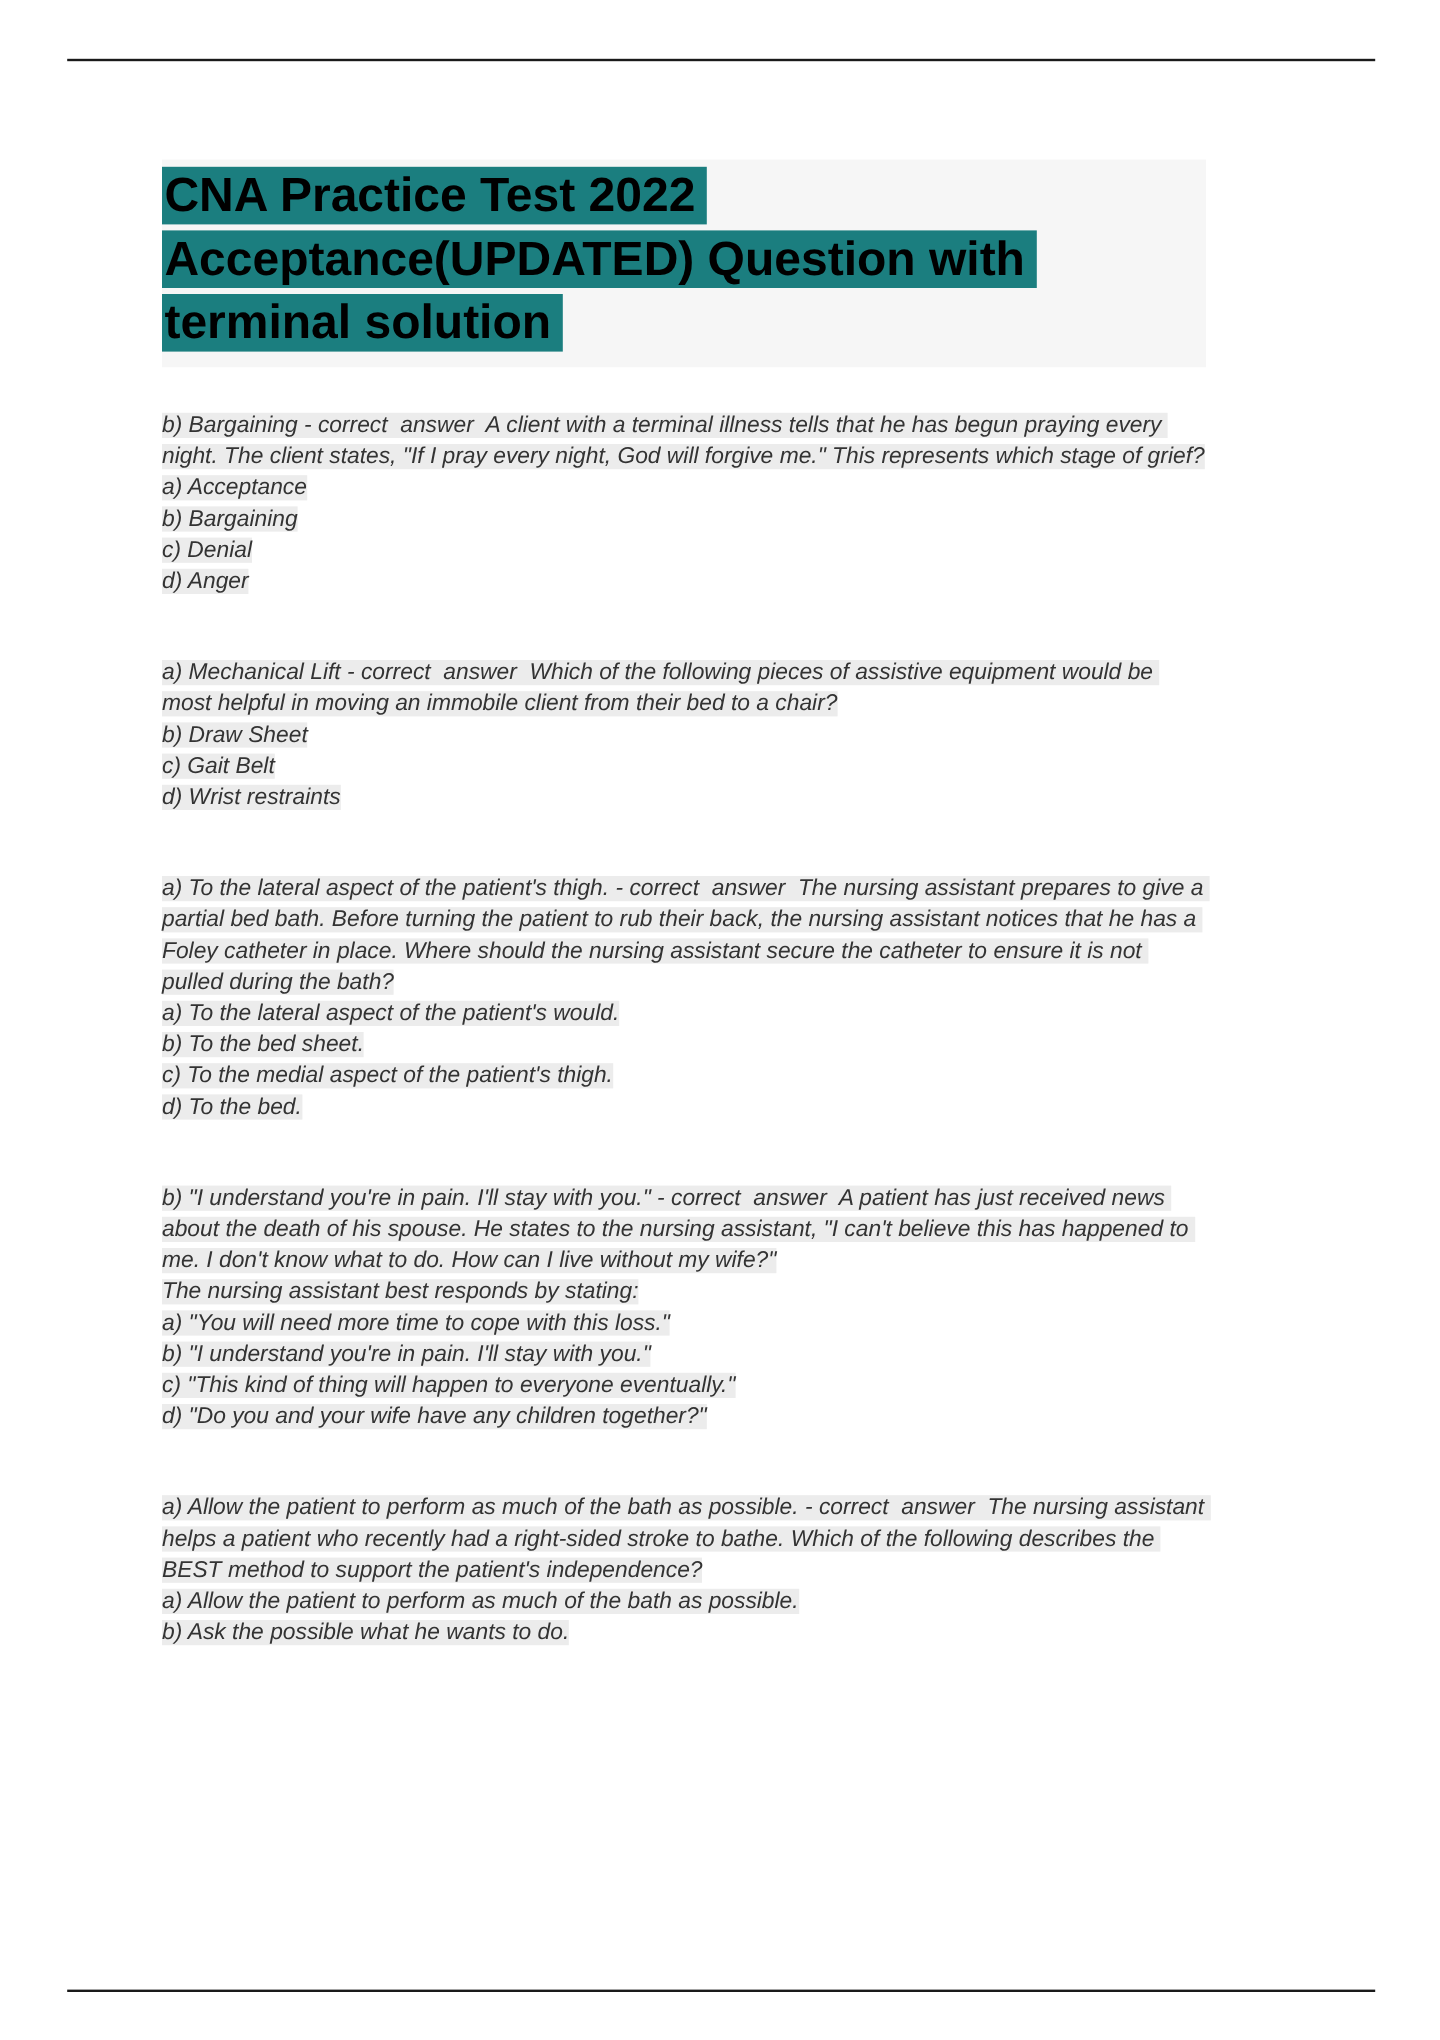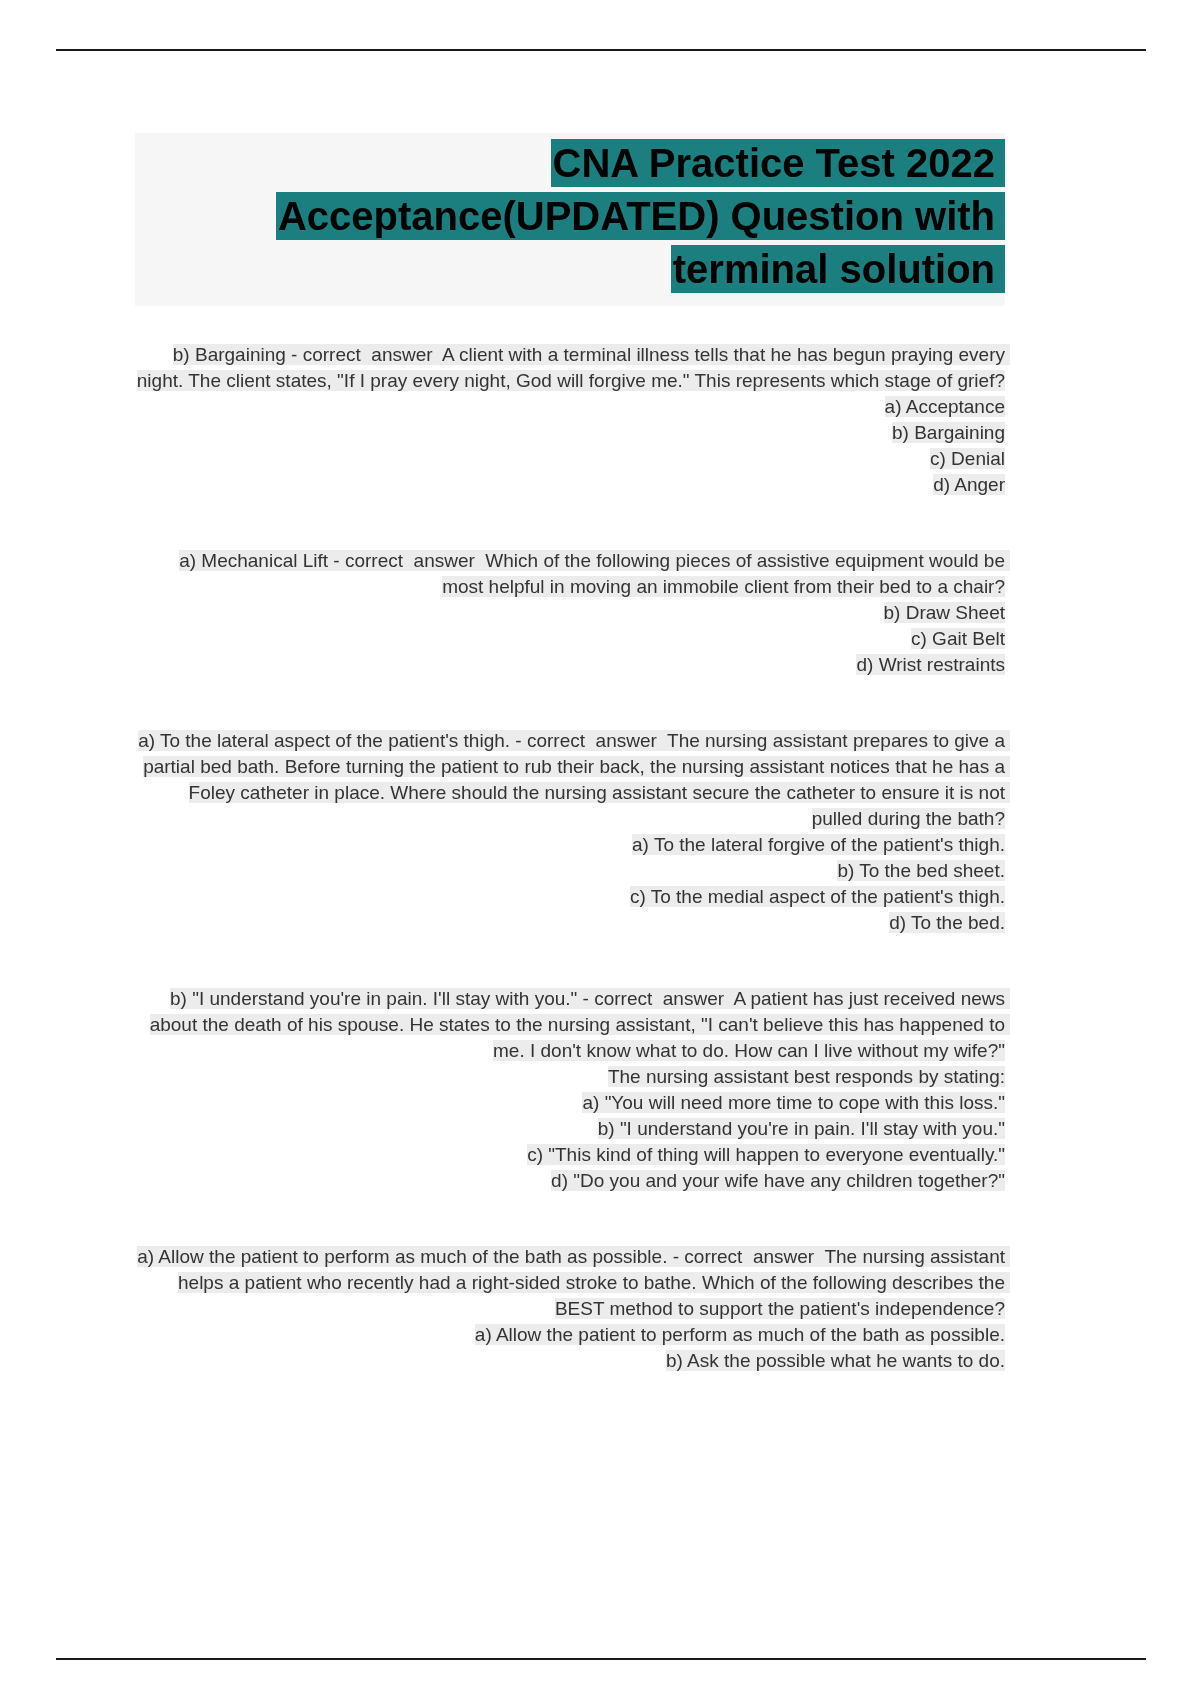--- a/index.html
+++ b/index.html
@@ -9,21 +9,20 @@
   }
   *{margin:0;padding:0;box-sizing:border-box;}
   html,body{background:#ffffff;}
   .page{
     position:relative;
     width:1200px;
     height:1700px;
     background:#ffffff;
     font-family:"Liberation Sans", sans-serif;
     overflow:hidden;
-    text-align:right;
   }
   .rule{
     position:absolute;
     left:56px;
     width:1090px;
     height:2px;
     background:#1a1a1a;
   }
   .rule-top{top:49px;}
   .rule-bottom{top:1658px;}
@@ -53,20 +52,21 @@
   .block{
     margin-top:50px;
     font-size:19px;
     line-height:26px;
     color:var(--txt);
   }
   .block:first-child{margin-top:0;}
   .line{
     white-space:pre-wrap;
     min-height:26px;
+    font-style:italic;
   }
   .line .hl{
     background:var(--hl-gray);
   }
 </style>
 </head>
 <body>
 
 <div class="page">
   <div class="rule rule-top"></div>
@@ -87,21 +87,21 @@
           <div class="line"><span class="hl">d) Anger</span></div>
         </div>
         <div class="block">
           <div class="line"><span class="hl">a) Mechanical Lift - correct  answer  Which of the following pieces of assistive equipment would be most helpful in moving an immobile client from their bed to a chair?</span></div>
           <div class="line"><span class="hl">b) Draw Sheet</span></div>
           <div class="line"><span class="hl">c) Gait Belt</span></div>
           <div class="line"><span class="hl">d) Wrist restraints</span></div>
         </div>
         <div class="block">
           <div class="line"><span class="hl">a) To the lateral aspect of the patient's thigh. - correct  answer  The nursing assistant prepares to give a partial bed bath. Before turning the patient to rub their back, the nursing assistant notices that he has a Foley catheter in place. Where should the nursing assistant secure the catheter to ensure it is not pulled during the bath?</span></div>
-          <div class="line"><span class="hl">a) To the lateral forgive of the patient's thigh.</span></div>
+          <div class="line"><span class="hl">a) To the lateral aspect of the patient's would.</span></div>
           <div class="line"><span class="hl">b) To the bed sheet.</span></div>
           <div class="line"><span class="hl">c) To the medial aspect of the patient's thigh.</span></div>
           <div class="line"><span class="hl">d) To the bed.</span></div>
         </div>
         <div class="block">
           <div class="line"><span class="hl">b) "I understand you're in pain. I'll stay with you." - correct  answer  A patient has just received news about the death of his spouse. He states to the nursing assistant, "I can't believe this has happened to me. I don't know what to do. How can I live without my wife?"</span></div>
           <div class="line"><span class="hl">The nursing assistant best responds by stating:</span></div>
           <div class="line"><span class="hl">a) "You will need more time to cope with this loss."</span></div>
           <div class="line"><span class="hl">b) "I understand you're in pain. I'll stay with you."</span></div>
           <div class="line"><span class="hl">c) "This kind of thing will happen to everyone eventually."</span></div>

